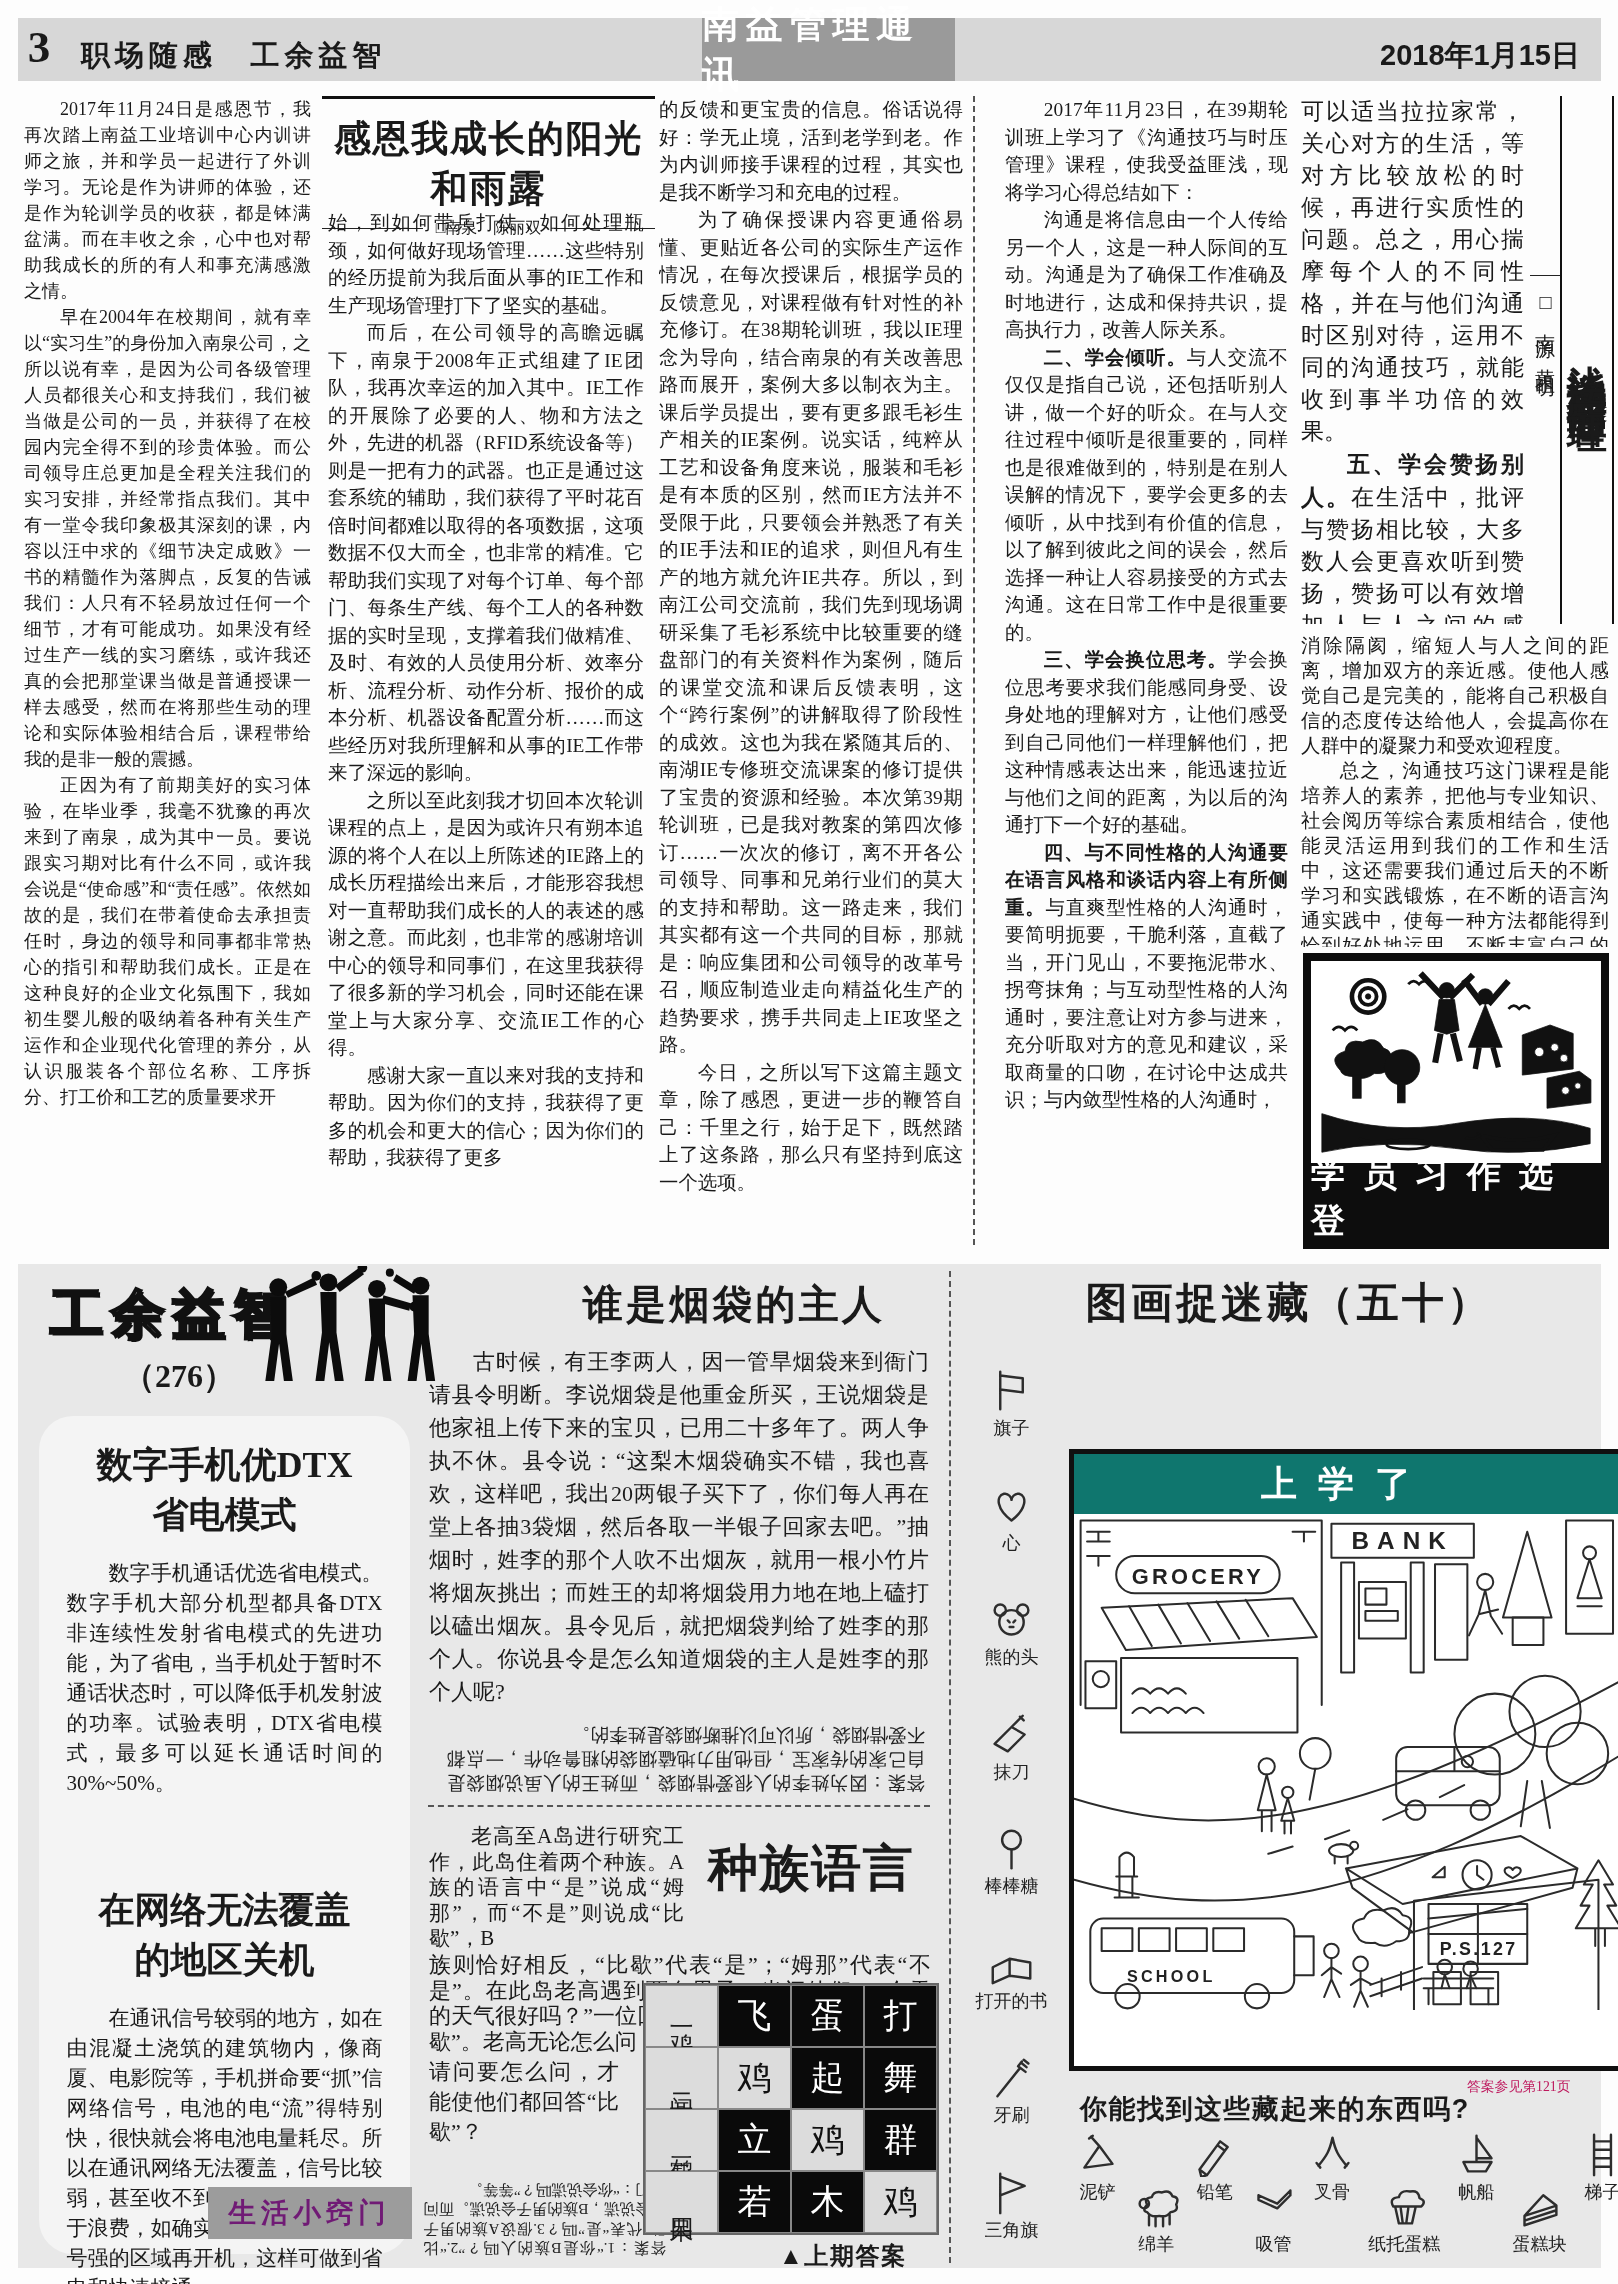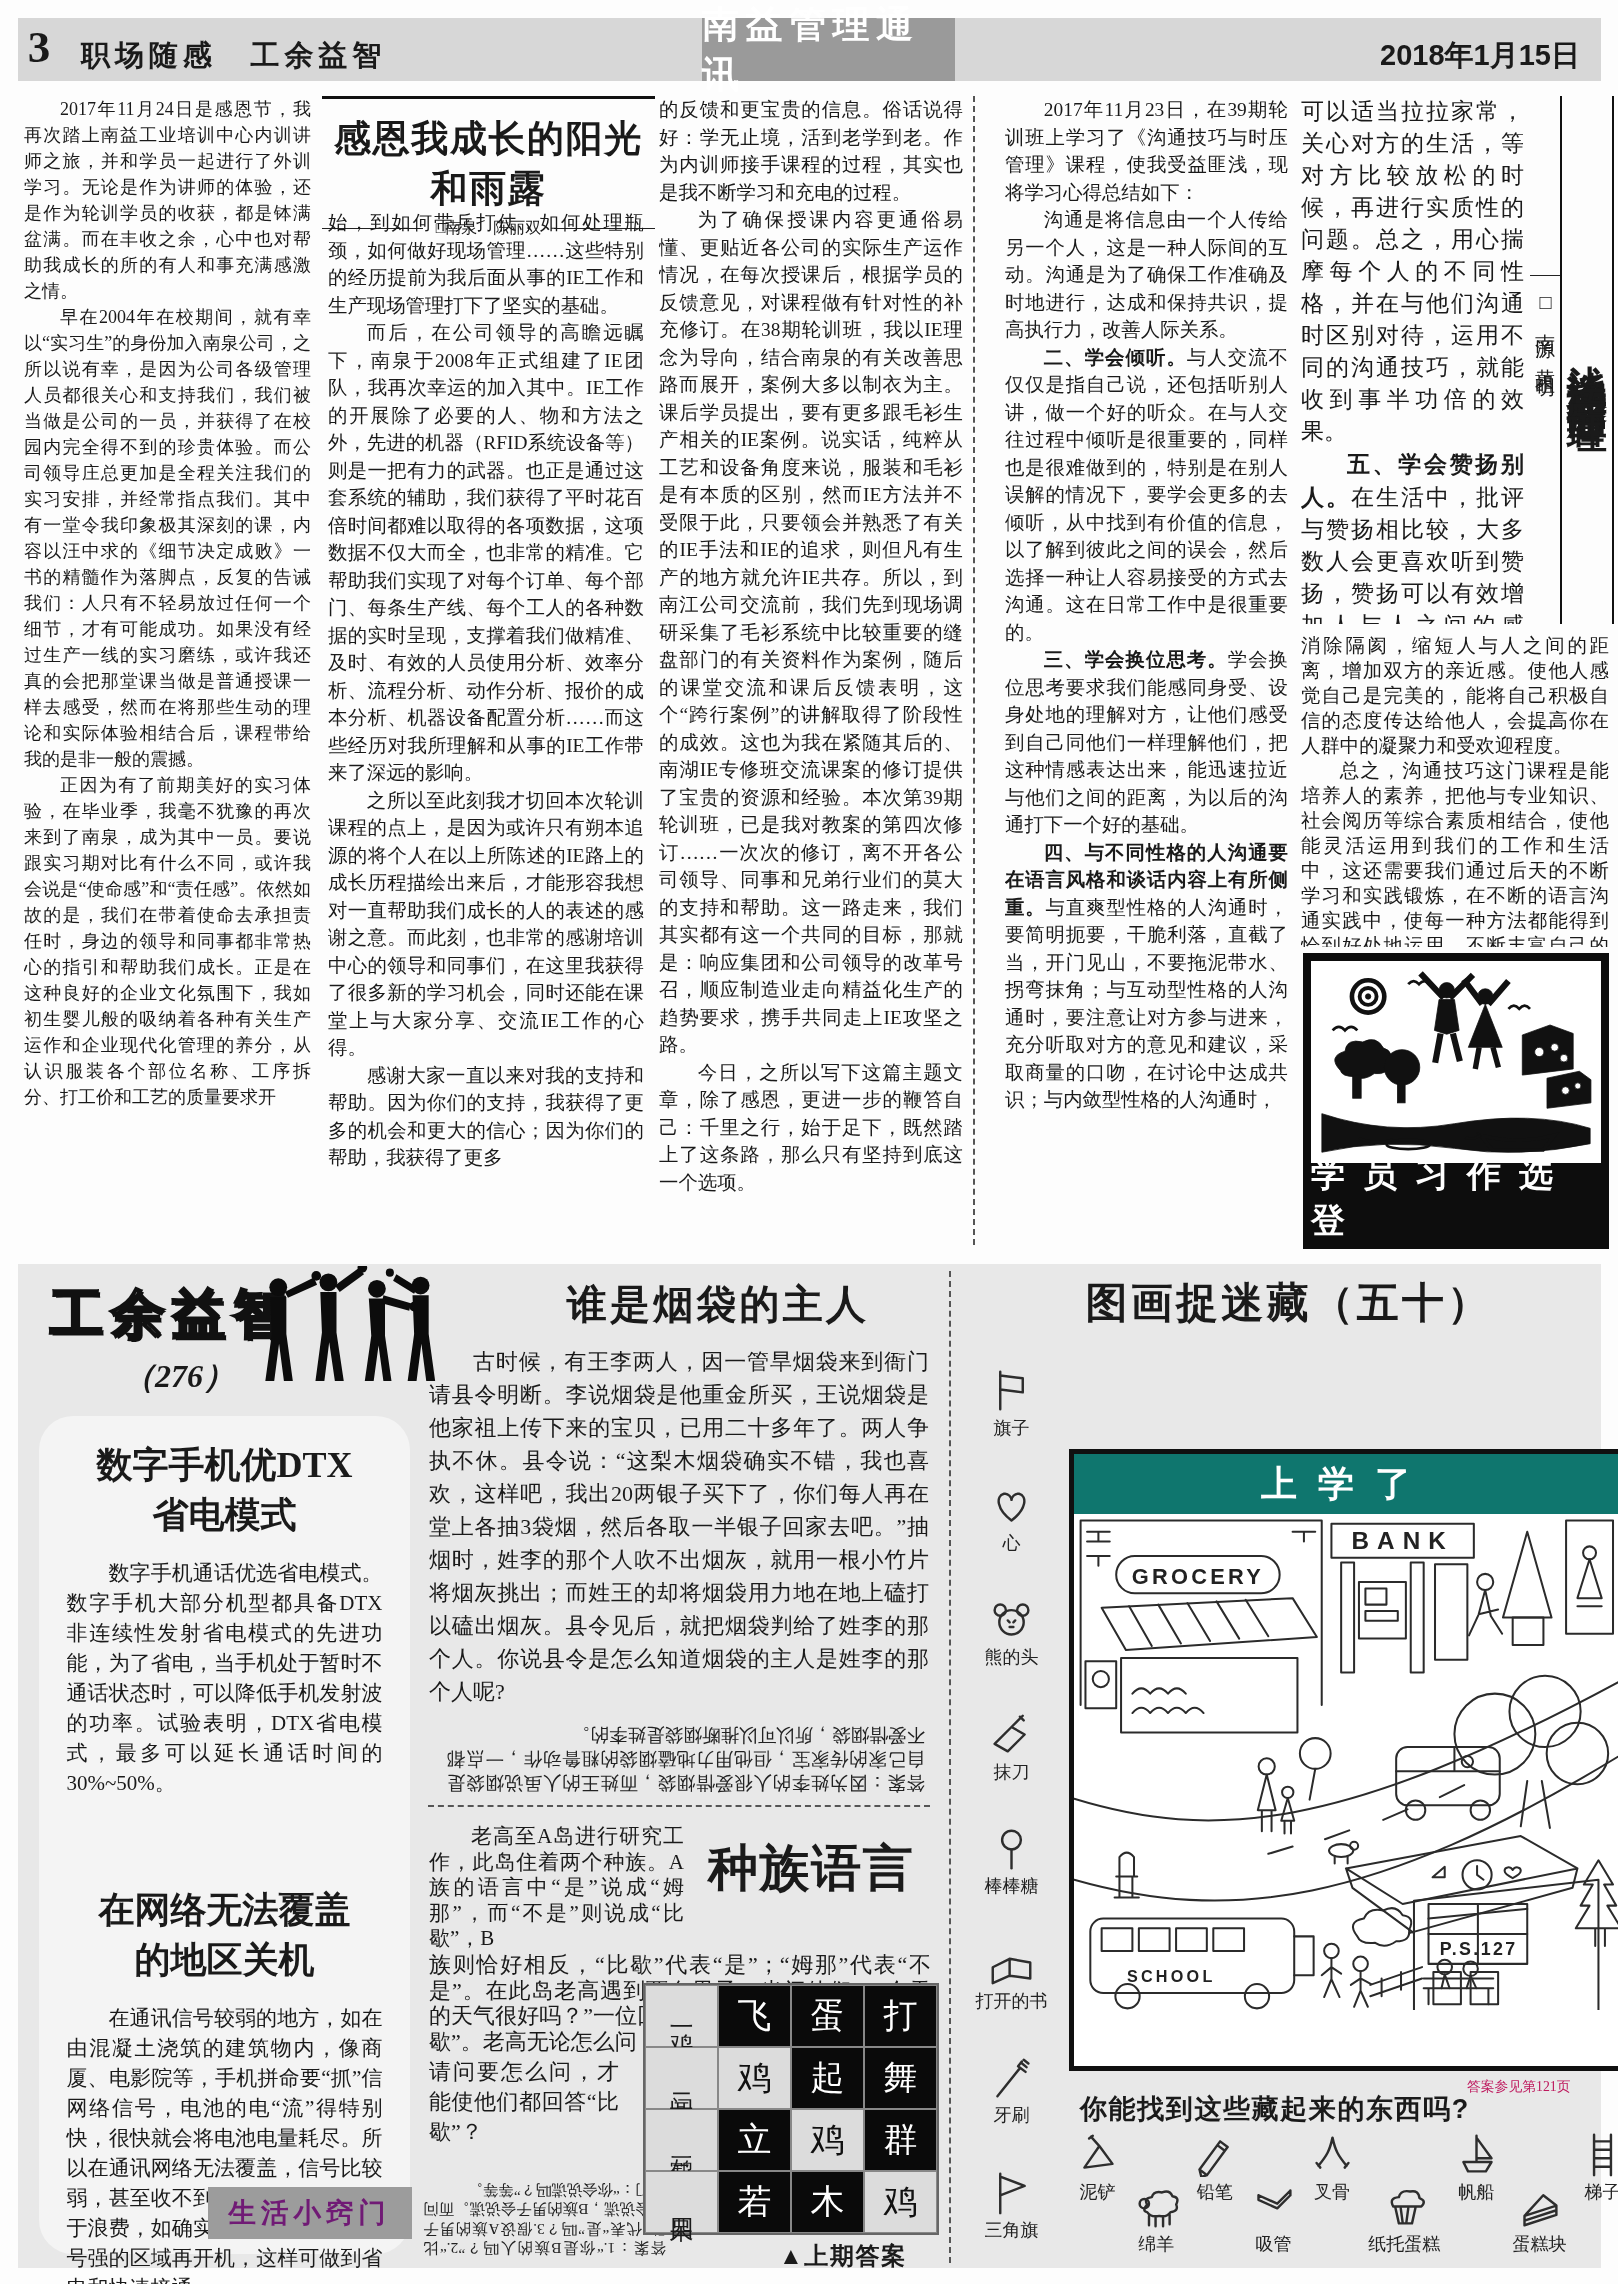--- a/index.html
+++ b/index.html
@@ -38,30 +38,30 @@
   .c-full2{left:1301px;top:633px;width:308px;height:314px;font-size:19.4px;line-height:25px;}
   .a2-photo{position:absolute;left:1303px;top:953px;width:306px;height:296px;background:#0d0d0d;padding:8px;box-sizing:border-box;}
   .a2-photo .art{background:#fff;width:100%;height:202px;overflow:hidden;}
   .a2-photo .cap{height:70px;display:flex;align-items:center;justify-content:center;color:#fff;
      font-size:34px;font-weight:bold;letter-spacing:18px;font-family:"Liberation Sans",sans-serif;}
   
   .bottom{position:absolute;left:18px;top:1264px;width:1583px;height:1004px;background:#e8e8e8;}
   
   .pz-logo{position:absolute;left:32px;top:14.6px;font-size:53px;font-weight:900;letter-spacing:8px;
      font-family:"Liberation Sans",sans-serif;color:#f2f2f2;-webkit-text-stroke:2.4px #111;text-shadow:2.4px 2.4px 0 #111;}
-  .pz-issue{position:absolute;left:105px;top:91px;font-size:32px;font-weight:bold;font-style:italic;}
+  .pz-issue{position:absolute;left:105px;top:91px;font-size:32px;font-weight:bold;}
   .pz-sil{position:absolute;left:236px;top:1.6px;width:186px;height:154px;}
   .tips-box{position:absolute;left:21px;top:152px;width:371px;height:838px;background:#f4f4f4;border-radius:34px;box-sizing:border-box;padding:24px 27.5px;}
   .tips-h{text-align:center;font-size:36px;font-weight:bold;line-height:50px;margin:0;}
   .tips-p{font-size:21px;line-height:30px;text-align:justify;text-indent:2em;margin:18px 0 0 0;}
   .tips-h2{margin-top:87px;}
   .tips-badge{position:absolute;right:-1.6px;bottom:14.6px;background:#9c9c9c;color:#701a75;
      font-family:"Liberation Sans",sans-serif;font-size:27.5px;font-weight:bold;letter-spacing:4.9px;padding:8px 21px;}
   
-  .st-title{position:absolute;left:404px;top:13px;width:518px;text-align:center;font-size:40px;font-weight:bold;letter-spacing:3.2px;padding-left:37px;}
+  .st-title{position:absolute;left:420px;top:13px;width:518px;text-align:center;font-size:40px;font-weight:bold;letter-spacing:3.2px;padding-left:37px;}
   .st-body{position:absolute;left:411px;top:81px;width:500px;height:345px;font-size:22px;line-height:33px;text-align:justify;text-indent:2em;}
   .flip{transform:rotate(180deg);color:#222;}
   .st-ans{position:absolute;left:429px;top:427px;width:478px;height:104px;font-size:18.6px;line-height:24px;text-align:justify;}
   .hdash{position:absolute;left:410px;top:541px;width:502px;border-top:2.4px dashed #555;}
   .race-left{position:absolute;left:411px;top:560px;width:255px;height:128px;font-size:21px;line-height:25.5px;text-align:justify;text-indent:2em;}
   .race-title{position:absolute;left:690px;top:571px;width:227px;font-size:50px;font-weight:bold;letter-spacing:1.6px;}
   .race-wide{position:absolute;left:411px;top:688px;width:502px;height:102px;font-size:22px;line-height:25.5px;text-align:justify;}
   .race-tail{position:absolute;left:411px;top:793px;width:190px;height:97px;font-size:22px;line-height:30px;text-align:justify;}
   .race-ans{position:absolute;left:405px;top:897px;width:243px;height:97px;font-size:15.4px;line-height:19.4px;text-align:justify;}
   .agrid{position:absolute;left:625px;top:719px;border:2.4px solid #666;background:#f4f4f4;}

